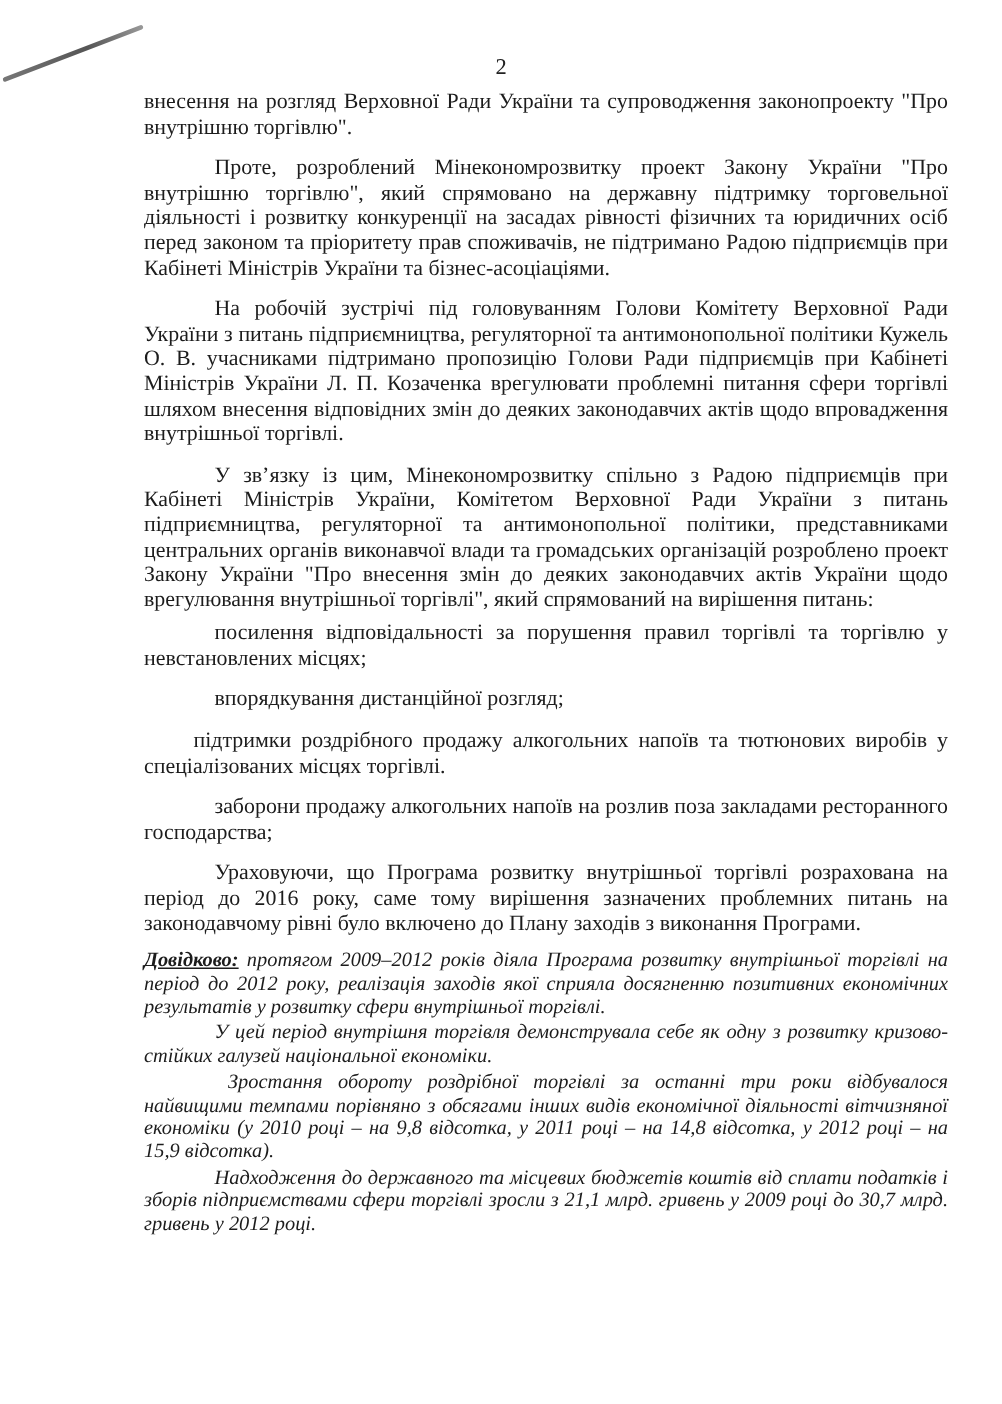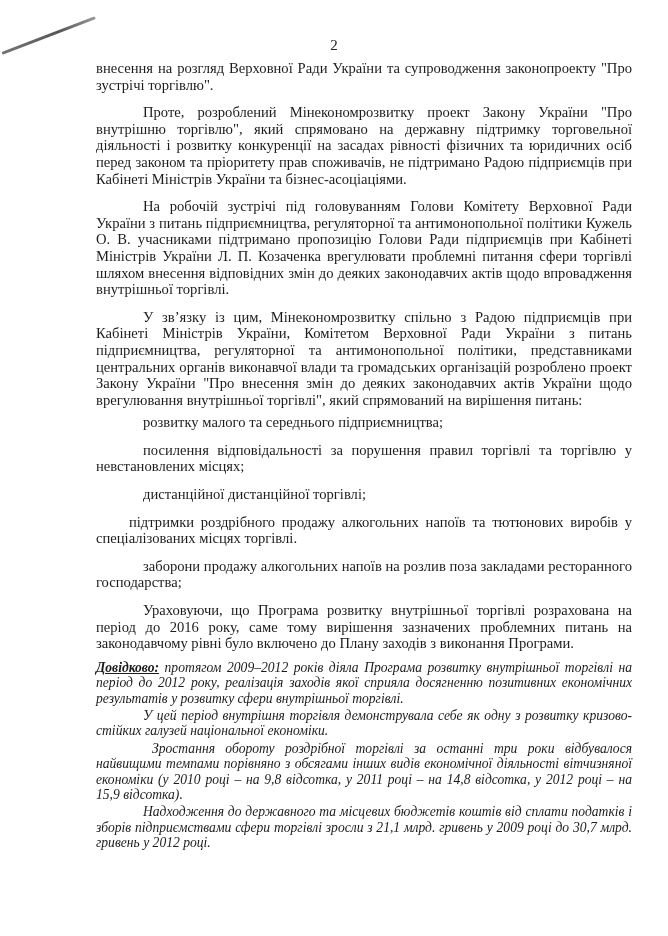--- a/index.html
+++ b/index.html
@@ -31,27 +31,26 @@
   .ind-it { text-indent: 47px; }
   .ind-it2 { text-indent: 56px; font-family: Liberation Serif, serif; }
 </style>
 </head>
 <body>
 
 <div class="pencil"></div>
 <div class="page-number">2</div>
 
 <div class="content">
-  <p class="p">внесення на розгляд Верховної Ради України та супроводження законопроекту "Про зустрічі торгівлю".</p>
+  <p class="p">внесення на розгляд Верховної Ради України та супроводження законопроекту "Про внутрішню торгівлю".</p>
   <p class="p ind">Проте, розроблений Мінекономрозвитку проект Закону України "Про внутрішню торгівлю", який спрямовано на державну підтримку торговельної діяльності і розвитку конкуренції на засадах рівності фізичних та юридичних осіб перед законом та пріоритету прав споживачів, не підтримано Радою підприємців при Кабінеті Міністрів України та бізнес-асоціаціями.</p>
   <p class="p ind">На робочій зустрічі під головуванням Голови Комітету Верховної Ради України з питань підприємництва, регуляторної та антимонопольної політики Кужель О. В. учасниками підтримано пропозицію Голови Ради підприємців при Кабінеті Міністрів України Л. П. Козаченка врегулювати проблемні питання сфери торгівлі шляхом внесення відповідних змін до деяких законодавчих актів щодо впровадження внутрішньої торгівлі.</p>
   <p class="p ind" style="margin-bottom:6px">У зв’язку із цим, Мінекономрозвитку спільно з Радою підприємців при Кабінеті Міністрів України, Комітетом Верховної Ради України з питань підприємництва, регуляторної та антимонопольної політики, представниками центральних органів виконавчої влади та громадських організацій розроблено проект Закону України "Про внесення змін до деяких законодавчих актів України щодо врегулювання внутрішньої торгівлі", який спрямований на вирішення питань:</p>
-  <p class="p ind">розвитку малого та середнього підприємництва;</p>
   <p class="p ind">посилення відповідальності за порушення правил торгівлі та торгівлю у невстановлених місцях;</p>
-  <p class="p ind">дистанційної дистанційної торгівлі;</p>
+  <p class="p ind">впорядкування дистанційної розгляд;</p>
   <p class="p ind-small">підтримки роздрібного продажу алкогольних напоїв та тютюнових виробів у спеціалізованих місцях торгівлі.</p>
   <p class="p ind">заборони продажу алкогольних напоїв на розлив поза закладами ресторанного господарства;</p>
   <p class="p ind" style="margin-bottom:8px">Ураховуючи, що Програма розвитку внутрішньої торгівлі розрахована на період до 2016 року, саме тому вирішення зазначених проблемних питань на законодавчому рівні було включено до Плану заходів з виконання Програми.</p>
 
   <p class="bi"><b>Довідково:</b><span> протягом  2009–2012 років діяла Програма розвитку внутрішньої торгівлі на період до 2012 року, реалізація заходів якої сприяла досягненню позитивних економічних результатів у розвитку сфери внутрішньої торгівлі.</span></p>
   <p class="bi ind-it">У цей період внутрішня торгівля демонструвала себе як одну з розвитку кризово-стійких галузей національної економіки.</p>
   <p class="bi ind-it2">Зростання обороту роздрібної торгівлі за останні три роки відбувалося найвищими темпами порівняно з обсягами інших видів економічної діяльності вітчизняної економіки (у 2010 році – на 9,8 відсотка, у 2011 році – на 14,8 відсотка, у 2012 році – на 15,9 відсотка).</p>
   <p class="bi ind-it">Надходження до державного та місцевих бюджетів коштів від сплати податків і зборів підприємствами сфери торгівлі зросли з  21,1 млрд. гривень у 2009 році до 30,7 млрд. гривень у 2012 році.</p>
 </div>
 

